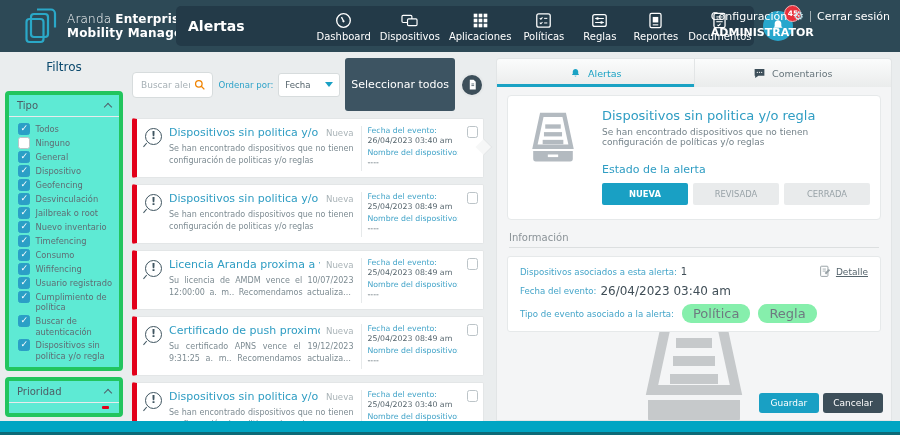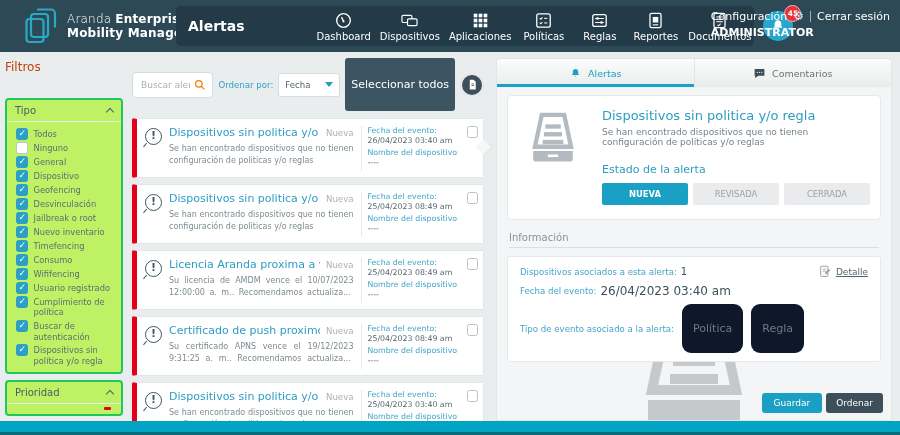--- a/index.html
+++ b/index.html
@@ -26,22 +26,22 @@
 .user-line1 .lnk{cursor:pointer}
 .gear{color:#cdeaf1;font-size:12px;cursor:pointer}
 .sep{width:1px;height:11px;background:rgba(255,255,255,.55)}
 .user-name{font-weight:bold;margin-top:3px;font-size:11px}
 
 
 .main{display:flex;position:absolute;top:52px;left:0;right:0;bottom:14px}
 
 
 .sidebar{width:128px;padding:4px 5px 0 5px}
-.filters-title{color:#c2410c;font-size:12px;text-align:left;margin:4px 0 24px}
-.card{background:#bef264;border:2px solid #22c55e;border-radius:4px}
+.filters-title{color:#0c4a6e;font-size:12px;text-align:center;margin:4px 0 17px}
+.card{background:#5eead4;border:4px solid #22c55e;border-radius:4px}
 .card-head{display:flex;justify-content:space-between;align-items:center;padding:5px 8px;font-size:10px;color:#4e5d66;border-bottom:1px solid #e8ebec;cursor:pointer}
 .chev{width:6px;height:6px;border-left:1.5px solid #51606a;border-top:1.5px solid #51606a;transform:rotate(45deg);margin-top:3px}
 .cb-list{padding:6px 4px 6px 9px;display:flex;flex-direction:column;gap:2.5px}
 .cb-row{display:flex;gap:6px;align-items:flex-start;cursor:pointer}
 .cb{flex:0 0 auto;width:11.5px;height:11.5px;border:1px solid #bcc4c8;border-radius:2.5px;background:#fff;position:relative}
 .cb.checked{background:#2b9fc6;border-color:#2b9fc6}
 .cb.checked::after{content:"✓";position:absolute;left:1.5px;top:-1.5px;color:#fff;font-size:9px;font-weight:bold}
 .cb-label{font-size:8.3px;color:#5f6d74;line-height:1.25;padding-top:1px}
 .prio-card{margin-top:6px}
 .red-dash{width:7px;height:3px;background:#e2001a;margin:3px 10px 4px auto;border-radius:1px}
@@ -95,21 +95,21 @@
 .info-head{font-size:10px;color:#8a9297;margin:12px 2px 0;padding-bottom:4px;border-bottom:1px solid #dcdfe0}
 .icard{background:#fff;border:1px solid #e6e9ea;border-radius:3px;margin-top:8px;padding:8px 12px;display:flex;flex-direction:column;gap:6px;position:relative;z-index:1}
 .irow{display:flex;align-items:center;gap:4px}
 .ilabel{font-size:8.6px;color:#45a5c9}
 .ivalue{font-size:10px;color:#404e57}
 .ivalue.big{font-size:12px}
 .spacer{flex:1}
 .detalle{display:flex;align-items:center;gap:4px}
 .detalle svg{width:13px;height:13px}
 .detalle a{color:#55646c;text-decoration:underline;cursor:pointer;font-size:9px}
-.pill{background:#0f172a;color:#6e7a80;font-size:11px;padding:18px 11px;border-radius:9px;margin-left:4px}
+.pill{background:#86efac;color:#6e7a80;font-size:13px;padding:2px 11px;border-radius:9px;margin-left:4px}
 .watermark{position:absolute;left:50%;transform:translateX(-50%);bottom:-16px;width:150px;height:128px}
 .actions{position:absolute;right:8px;bottom:7px;display:flex;gap:4px;z-index:2}
 .btn-save{background:#19a0c4;border:none;color:#fff;font-family:inherit;font-size:9px;padding:5px 12px;border-radius:3px;cursor:pointer}
 .btn-cancel{background:#3d4f5a;border:none;color:#fff;font-family:inherit;font-size:9px;padding:5px 10px;border-radius:3px;cursor:pointer}
 
 
 .footer-bar{position:absolute;left:0;right:0;bottom:3px;height:11px;background:#00a5c3}
 .footer-strip{position:absolute;left:0;right:0;bottom:0;height:3px;background:#0d6a77}
 </style>
 </head>
@@ -513,21 +513,21 @@
         <svg class="watermark" viewBox="0 0 72 64">
           <path d="M23 4h26l8 37H15z" fill="none" stroke="#c6c9cb" stroke-width="5"></path>
           <rect x="27" y="15" width="18" height="5" fill="#c6c9cb"></rect>
           <rect x="25.5" y="24" width="21" height="5" fill="#c6c9cb"></rect>
           <rect x="24" y="33" width="24" height="5" fill="#c6c9cb"></rect>
           <path d="M13 46h46v9a3 3 0 0 1-3 3H16a3 3 0 0 1-3-3z" fill="#c6c9cb"></path>
         </svg>
 
         <div class="actions">
           <button class="btn-save">Guardar</button>
-          <button class="btn-cancel">Ordenar</button>
+          <button class="btn-cancel">Cancelar</button>
         </div>
       </div>
     </section>
   </div>
 
   <div class="footer-bar"></div>
   <div class="footer-strip"></div>
 </div>
 
 </body></html>

